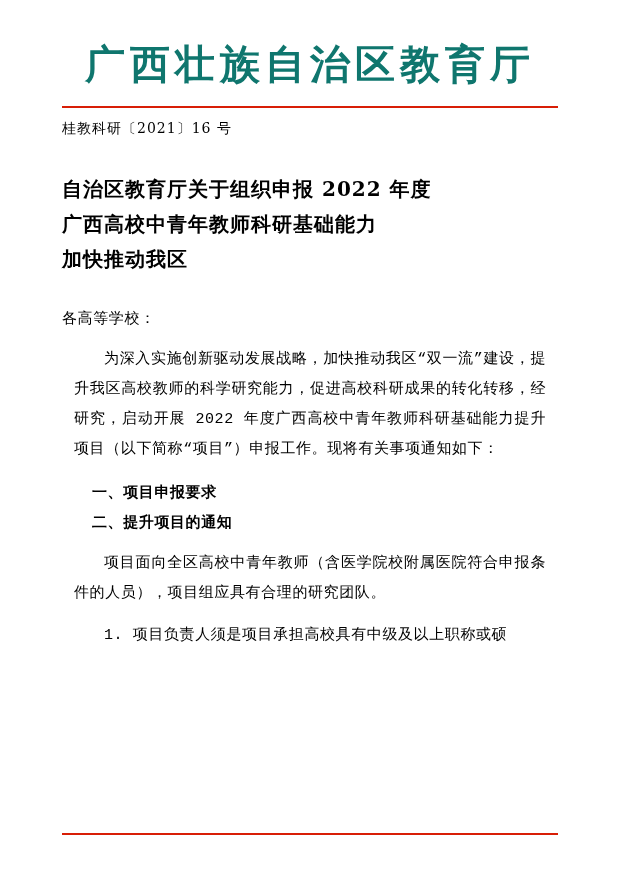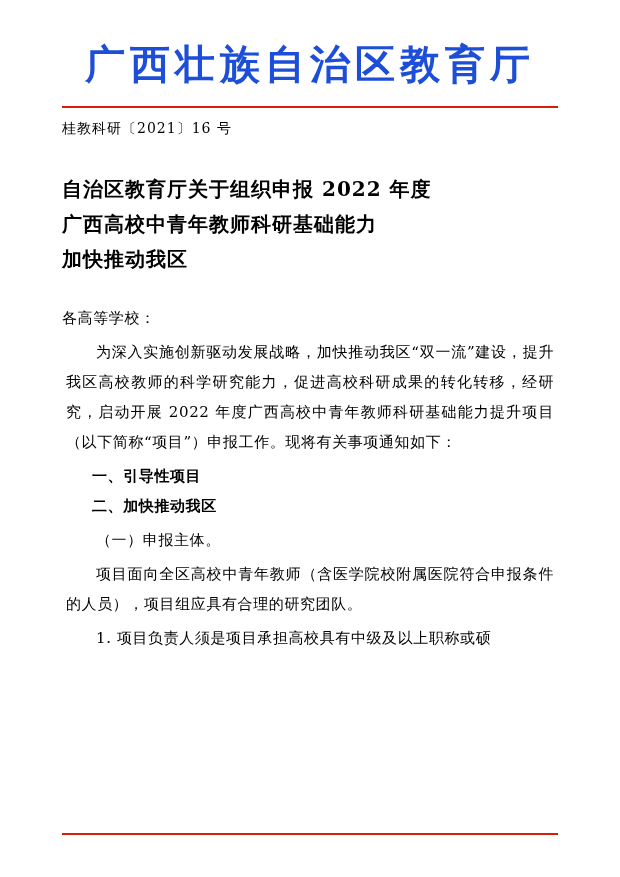--- a/index.html
+++ b/index.html
@@ -20,21 +20,21 @@
     height: 877px;
     box-sizing: border-box;
     padding: 0 62px;
     position: relative;
   }
   .masthead {
     text-align: center;
     padding-top: 40px;
   }
   .masthead-title {
-    color: #1d4ed8;
+    color: #0f766e;
     font-size: 40px;
     font-weight: bold;
     letter-spacing: 5px;
     font-family: "DejaVu Serif", "Liberation Serif", serif;
     line-height: 1.2;
     white-space: nowrap;
   }
   .red-rule-top {
     border-top: 2.5px solid #d81e06;
     margin-top: 18px;
@@ -60,22 +60,23 @@
     margin-top: 26px;
     font-size: 15px;
     line-height: 2.0;
     text-align: justify;
     letter-spacing: 0.6px;
   }
   .salutation {
     margin: 0 0 0 0;
   }
   .para {
-    margin: 4px;
+    margin: 12px;
     text-indent: 2em;
+    font-family: Liberation Mono, monospace;
   }
   .section-heading {
     margin: 0;
     text-indent: 2em;
     font-weight: bold;
   }
   .red-rule-bottom {
     position: absolute;
     left: 62px;
     right: 62px;
@@ -98,22 +99,21 @@
 
   <div class="doc-title">
     <div>自治区教育厅关于组织申报 2022 年度</div>
     <div>广西高校中青年教师科研基础能力</div>
     <div>加快推动我区</div>
   </div>
 
   <div class="body-text">
     <p class="salutation">各高等学校：</p>
     <p class="para">为深入实施创新驱动发展战略，加快推动我区“双一流”建设，提升我区高校教师的科学研究能力，促进高校科研成果的转化转移，经研究，启动开展 2022 年度广西高校中青年教师科研基础能力提升项目（以下简称“项目”）申报工作。现将有关事项通知如下：</p>
-    <p class="section-heading">一、引导性项目</p>
-    <p class="section-heading">二、加快推动我区</p>
-    <p class="para">（一）申报主体。</p>
+    <p class="section-heading">一、项目申报要求</p>
+    <p class="section-heading">二、提升项目的通知</p>
     <p class="para">项目面向全区高校中青年教师（含医学院校附属医院符合申报条件的人员），项目组应具有合理的研究团队。</p>
     <p class="para">1. 项目负责人须是项目承担高校具有中级及以上职称或硕</p>
   </div>
 
   <div class="red-rule-bottom"></div>
 
 </div>
 
 </body></html>

